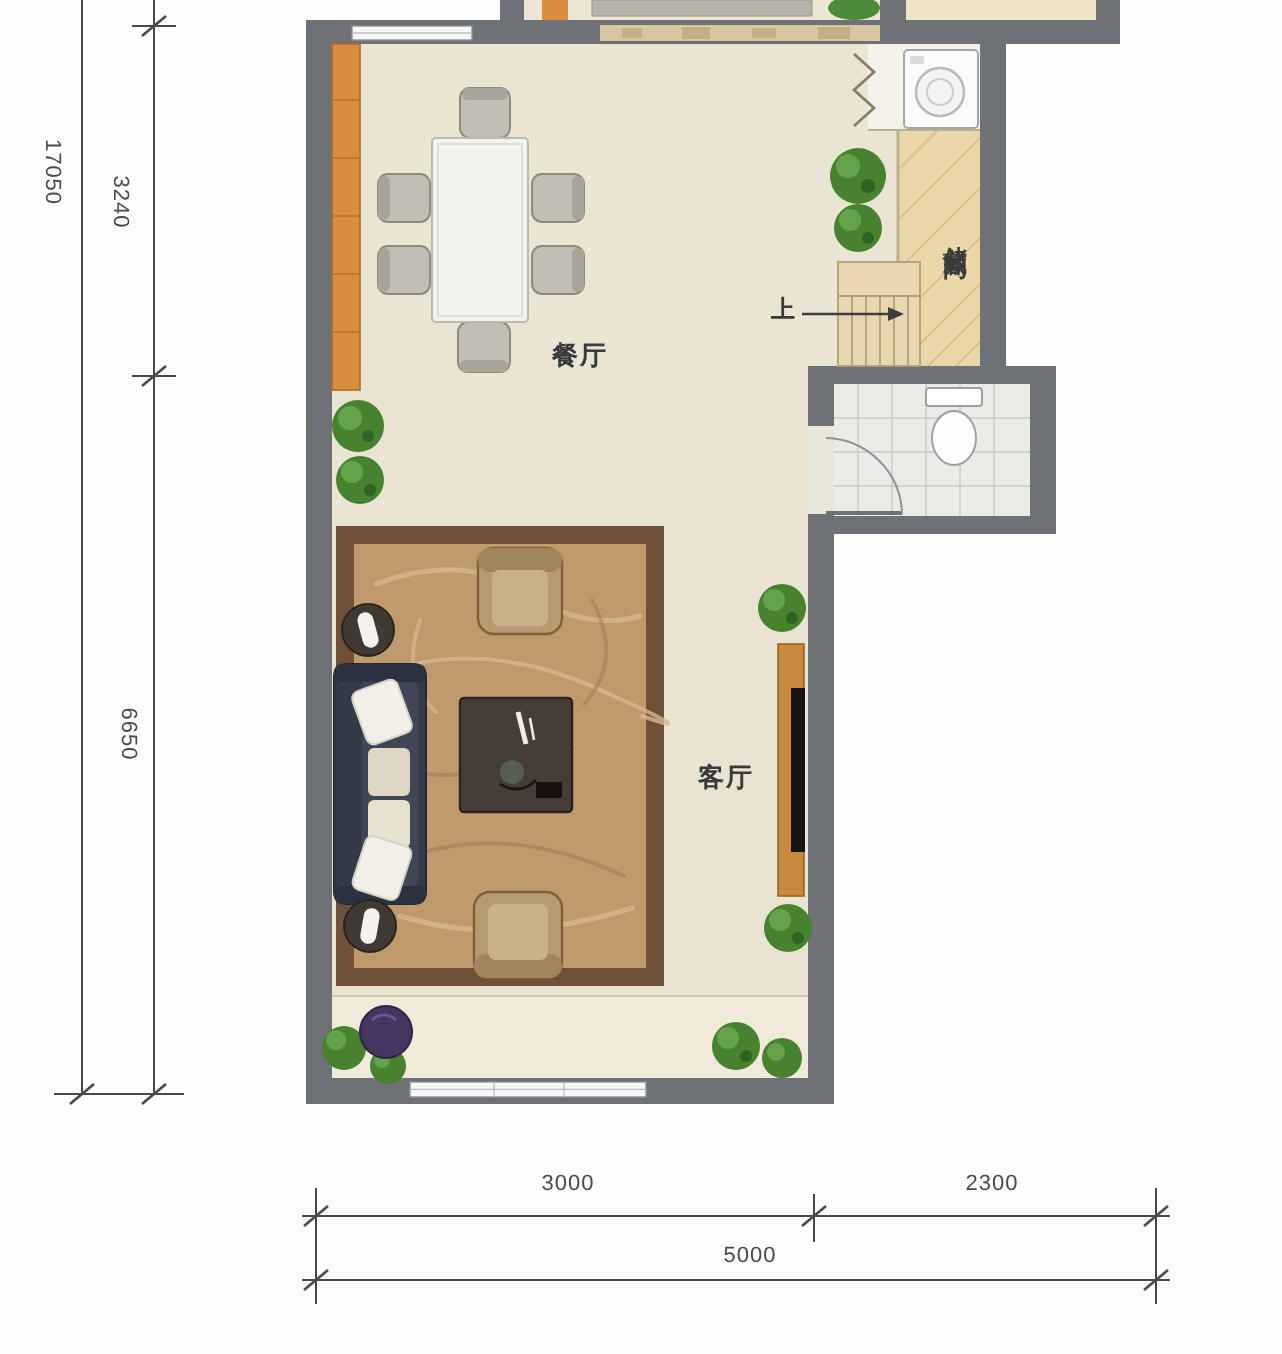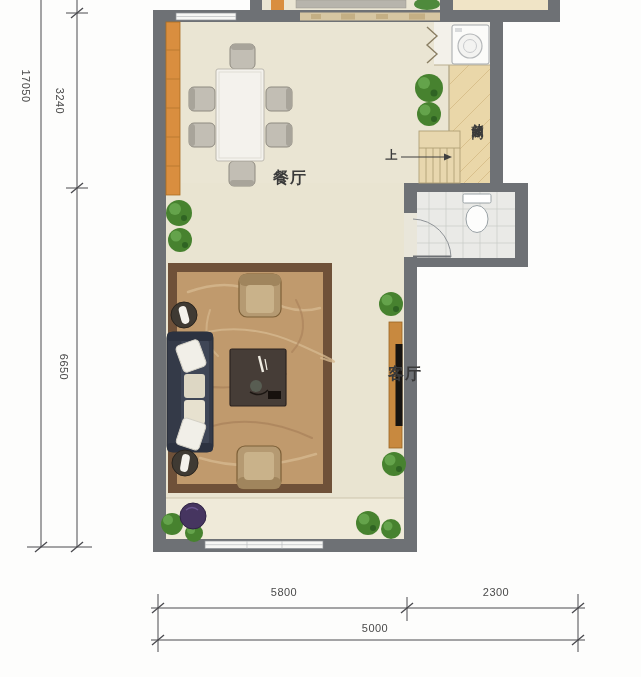--- a/index.html
+++ b/index.html
@@ -1,21 +1,21 @@
 <!DOCTYPE html>
 <html><head>
 <meta charset="utf-8">
 <style>
   html,body{margin:0;padding:0;background:#ffffff;}
   .stage{
     position:relative;width:641px;height:677px;background:#fdfdfc;overflow:hidden;
     font-family:"Liberation Sans", sans-serif;
   }
   .lbl{position:absolute;transform:translate(-50%,-50%);color:#3a3a3a;font-weight:bold;
-       font-size:16px;white-space:nowrap;letter-spacing:1px;}
+       font-size:13px;white-space:nowrap;letter-spacing:1px;}
   .dim{position:absolute;transform:translate(-50%,-50%);color:#4a4a4a;font-weight:normal;
        font-size:11px;letter-spacing:.5px;white-space:nowrap;}
   .vdim{transform:translate(-50%,-50%) rotate(90deg);}
   .vtext{writing-mode:vertical-rl;text-orientation:upright;letter-spacing:2px;font-size:12px;}
   svg{position:absolute;left:0;top:0;}
 </style>
 </head>
 <body>
 
 <div class="stage">
@@ -312,23 +312,23 @@
     <line x1="578" y1="594" x2="578" y2="652"></line>
     <line x1="152" y1="613" x2="164" y2="603" stroke-width="1.3"></line>
     <line x1="401" y1="613" x2="413" y2="603" stroke-width="1.3"></line>
     <line x1="572" y1="613" x2="584" y2="603" stroke-width="1.3"></line>
     <line x1="152" y1="645" x2="164" y2="635" stroke-width="1.3"></line>
     <line x1="572" y1="645" x2="584" y2="635" stroke-width="1.3"></line>
   </g>
 </svg>
 
   <div class="lbl" style="left:290px;top:178px;">餐厅</div>
-  <div class="lbl" style="left:363px;top:374px;margin-left:42px;">客厅</div>
+  <div class="lbl" style="left:363px;top:389px;">客厅</div>
   <div class="lbl vtext" style="left:477px;top:116px;position:absolute;transform:translate(-50%,-50%);">储藏间</div>
   <div class="lbl" style="left:392px;top:155px;font-size:12px;">上</div>
 
   <div class="dim vdim" style="left:26px;top:86px;">17050</div>
   <div class="dim vdim" style="left:60px;top:101px;">3240</div>
   <div class="dim vdim" style="left:64px;top:367px;">6650</div>
-  <div class="dim" style="left:284px;top:592px;">5800</div>
+  <div class="dim" style="left:284px;top:592px;">3000</div>
   <div class="dim" style="left:496px;top:592px;">2300</div>
   <div class="dim" style="left:375px;top:628px;">5000</div>
 </div>
 
 </body></html>

